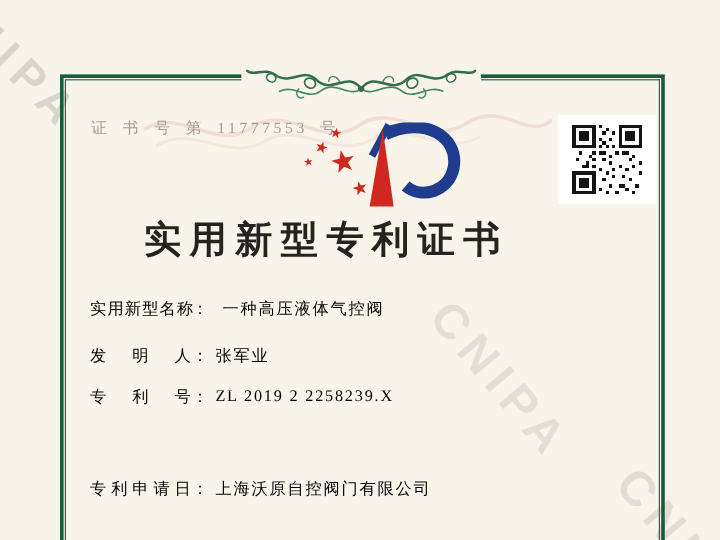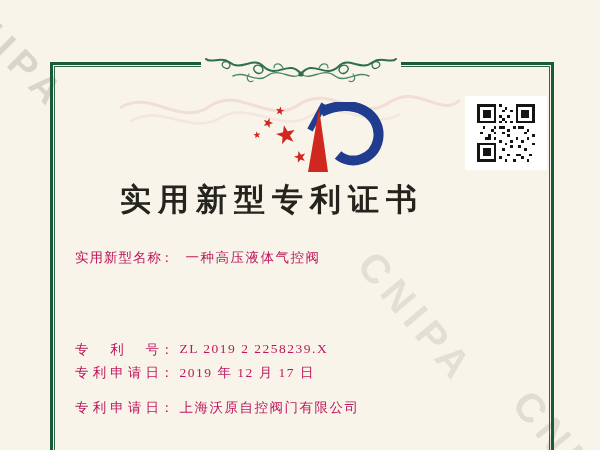--- a/index.html
+++ b/index.html
@@ -39,28 +39,28 @@
 
   
   .logo{position:absolute;left:253px;top:102px;width:140px;height:74px;}
 
   
   .title{position:absolute;left:50px;width:444px;top:179px;text-align:center;
          font-size:31px;font-weight:bold;color:#24231d;letter-spacing:7px;}
 
   
   .field-row{position:absolute;left:75px;width:470px;height:20px;font-size:13.5px;
-             color:#be185d;white-space:nowrap;}
+             color:#000000;white-space:nowrap;}
   .field-label{display:inline-block;width:85px;text-align:justify;text-align-last:justify;
                vertical-align:top;letter-spacing:1px;}
   .field-colon{display:inline-block;vertical-align:top;}
   .field-value{display:inline-block;vertical-align:top;margin-left:6px;letter-spacing:1.5px;}
   .row-0{top:249px;} .row-0 .field-value{margin-left:12px;}
   .row-1{top:288px;}
-  .row-2{top:341px;}
+  .row-2{top:322px;}
   .row-3{top:364px;}
   .row-4{top:399px;}
   .row-5{top:428px;}
 </style>
 </head>
 <body>
 
 <div id="stage">
 
   <div class="wm wm-tl">CNIPA</div>
@@ -83,20 +83,21 @@
       <path d="M100 30 C110 38, 122 22, 134 32 C144 40, 156 26, 168 32" stroke-width="1.4" stroke="#4c8763"></path>
       <path d="M140 22 c7 -3 10 4 4 7 c-5 2 -8 -3 -4 -7" stroke-width="1.4"></path>
       <path d="M173 18 c6 -2 8 4 3 6 c-4 2 -7 -3 -3 -6" stroke-width="1.2"></path>
       <path d="M118 24 c3 -6 9 -5 9 0" stroke-width="1.2" stroke="#4c8763"></path>
       <path d="M152 30 c4 5 0 9 -4 7" stroke-width="1.2" stroke="#4c8763"></path>
     </g>
     <use href="#fl-half" transform="translate(200,0) scale(-1,1)"></use>
     <circle cx="100" cy="30" r="2.6" fill="#2f6f4c"></circle>
   </svg>
 
+  <div class="cert-no">证 书 号 第 11777553 号</div>
 
   <div class="qr-box">
     <svg width="60" height="58" viewBox="0 0 21 21" shape-rendering="crispEdges">
       <rect width="21" height="21" fill="#ffffff"></rect>
       <g fill="#141414">
         <rect x="0" y="0" width="7" height="7"></rect>
           <rect x="14" y="0" width="7" height="7"></rect>
         <rect x="0" y="14" width="7" height="7"></rect>
         <rect x="8" y="0" width="1" height="1"></rect>
           <rect x="10" y="1" width="1" height="1"></rect>
@@ -172,23 +173,23 @@
       <use href="#star" transform="translate(27,9) rotate(10) scale(0.46)"></use>
       <use href="#star" transform="translate(47,55) rotate(-15) scale(0.62)"></use>
     </g>
   </svg>
 
   <div class="title">实用新型专利证书</div>
 
   <div class="field-row row-0">
     <span class="field-label">实用新型名称</span><span class="field-colon">：</span><span class="field-value">一种高压液体气控阀</span>
   </div>
+  <div class="field-row row-1">
+    <span class="field-label">发明人</span><span class="field-colon">：</span><span class="field-value">张军业</span>
+  </div>
   <div class="field-row row-2">
     <span class="field-label">专利号</span><span class="field-colon">：</span><span class="field-value">ZL 2019 2 2258239.X</span>
-  </div>
-  <div class="field-row row-3">
-    <span class="field-label">专利申请日</span><span class="field-colon">：</span><span class="field-value">2019 年 12 月 17 日</span>
   </div>
   <div class="field-row row-4">
     <span class="field-label">专利申请日</span><span class="field-colon">：</span><span class="field-value">上海沃原自控阀门有限公司</span>
   </div>
 
 </div>
 
 </body></html>

